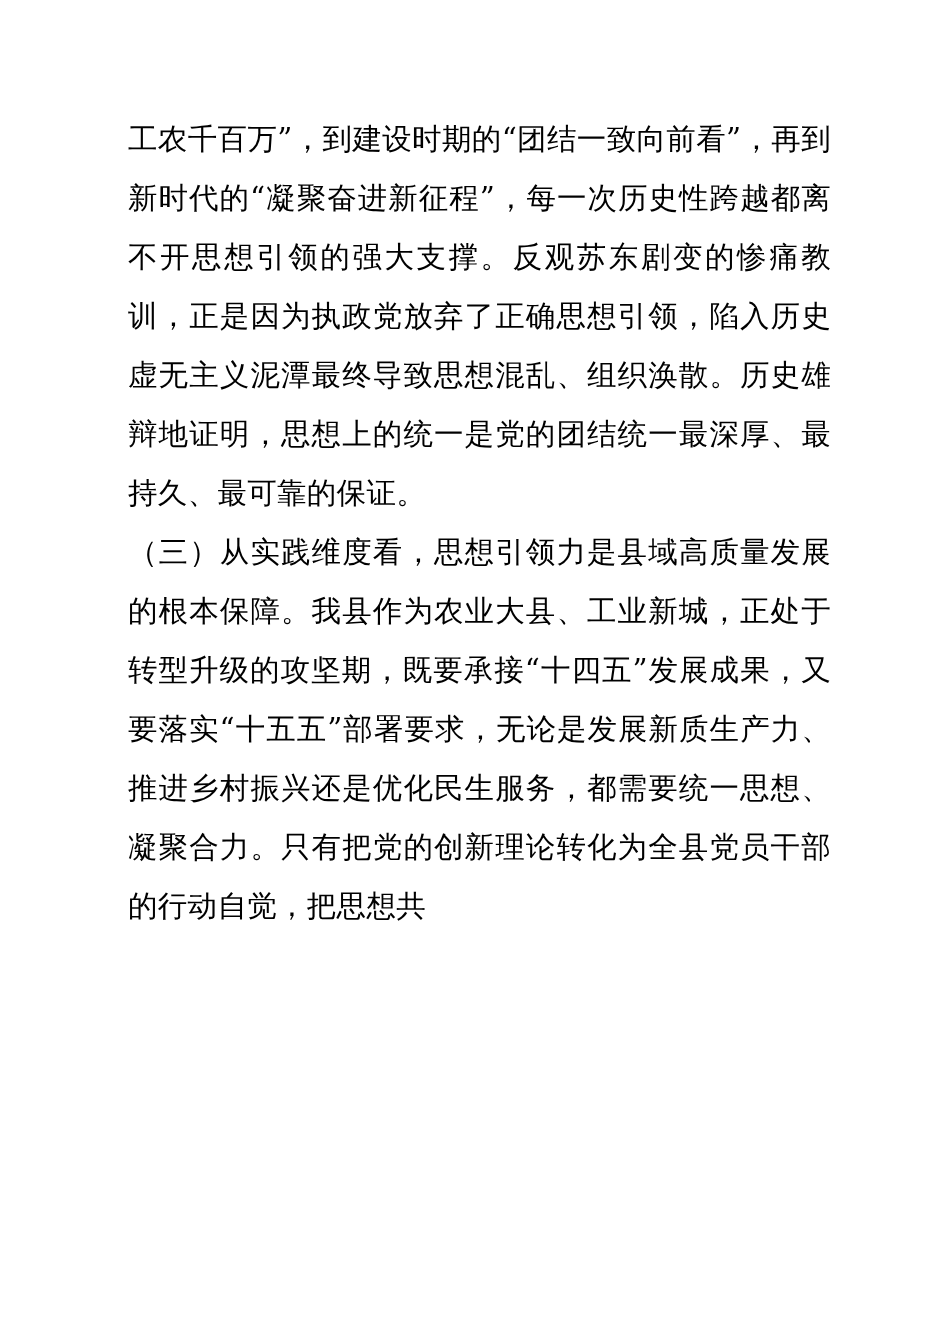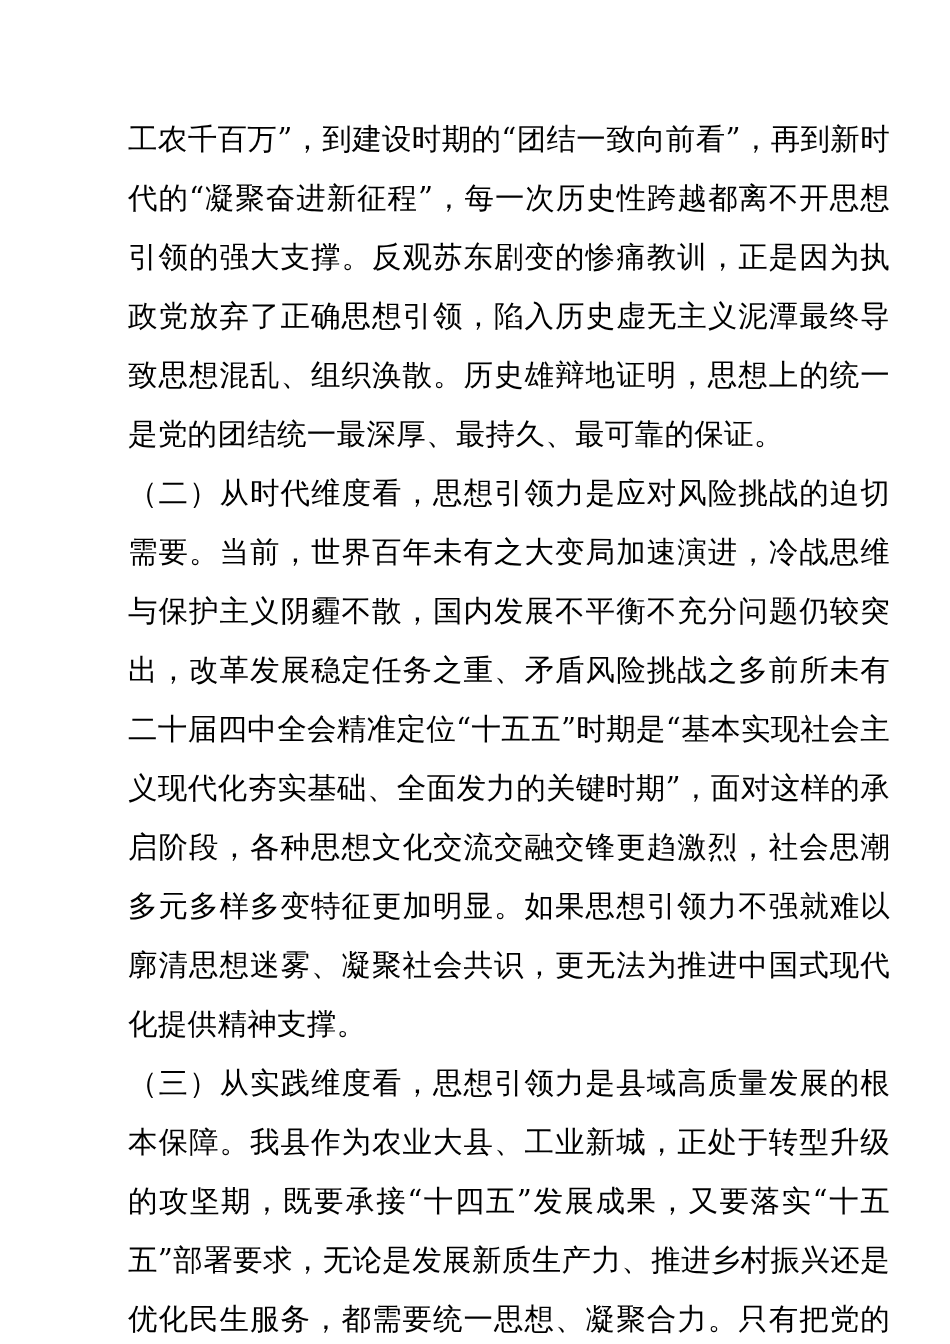--- a/index.html
+++ b/index.html
@@ -14,21 +14,21 @@
     font-family: "DejaVu Serif", "Liberation Serif", serif;
     color: #000000;
     overflow: hidden;
   }
   .page {
     position: relative;
     width: 950px;
     height: 1344px;
     background: #ffffff;
     box-sizing: border-box;
-    padding: 110px 60px 60px 128px;
+    padding: 110px 119px 60px 128px;
   }
   .doc-body {
     font-size: 29.5px;
     line-height: 59px;
     text-align: justify;
     text-justify: inter-ideograph;
     letter-spacing: 0.3px;
   }
   .para {
     margin: 0;
@@ -39,16 +39,15 @@
   .para + .para {
     margin-top: 0px;
   }
 </style>
 </head>
 <body>
 
 <div class="page">
   <div class="doc-body">
     <p class="para">工农千百万”，到建设时期的“团结一致向前看”，再到新时代的“凝聚奋进新征程”，每一次历史性跨越都离不开思想引领的强大支撑。反观苏东剧变的惨痛教训，正是因为执政党放弃了正确思想引领，陷入历史虚无主义泥潭最终导致思想混乱、组织涣散。历史雄辩地证明，思想上的统一是党的团结统一最深厚、最持久、最可靠的保证。</p>
-    <p class="para">（二）从时代维度看，思想引领力是应对风险挑战的迫切需要。当前，世界百年未有之大变局加速演进，冷战思维与保护主义阴霾不散，国内发展不平衡不充分问题仍较突出，改革发展稳定任务之重、矛盾风险挑战之多前所未有二十届四中全会精准定位“十五五”时期是“基本实现社会主义现代化夯实基础、全面发力的关键时期”，面对这样的承启阶段，各种思想文化交流交融交锋更趋激烈，社会思潮多元多样多变特征更加明显。如果思想引领力不强就难以廓清思想迷雾、凝聚社会共识，更无法为推进中国式现代化提供精神支撑。</p>
     <p class="para">（三）从实践维度看，思想引领力是县域高质量发展的根本保障。我县作为农业大县、工业新城，正处于转型升级的攻坚期，既要承接“十四五”发展成果，又要落实“十五五”部署要求，无论是发展新质生产力、推进乡村振兴还是优化民生服务，都需要统一思想、凝聚合力。只有把党的创新理论转化为全县党员干部的行动自觉，把思想共</p>
   </div>
 </div>
 
 </body></html>

